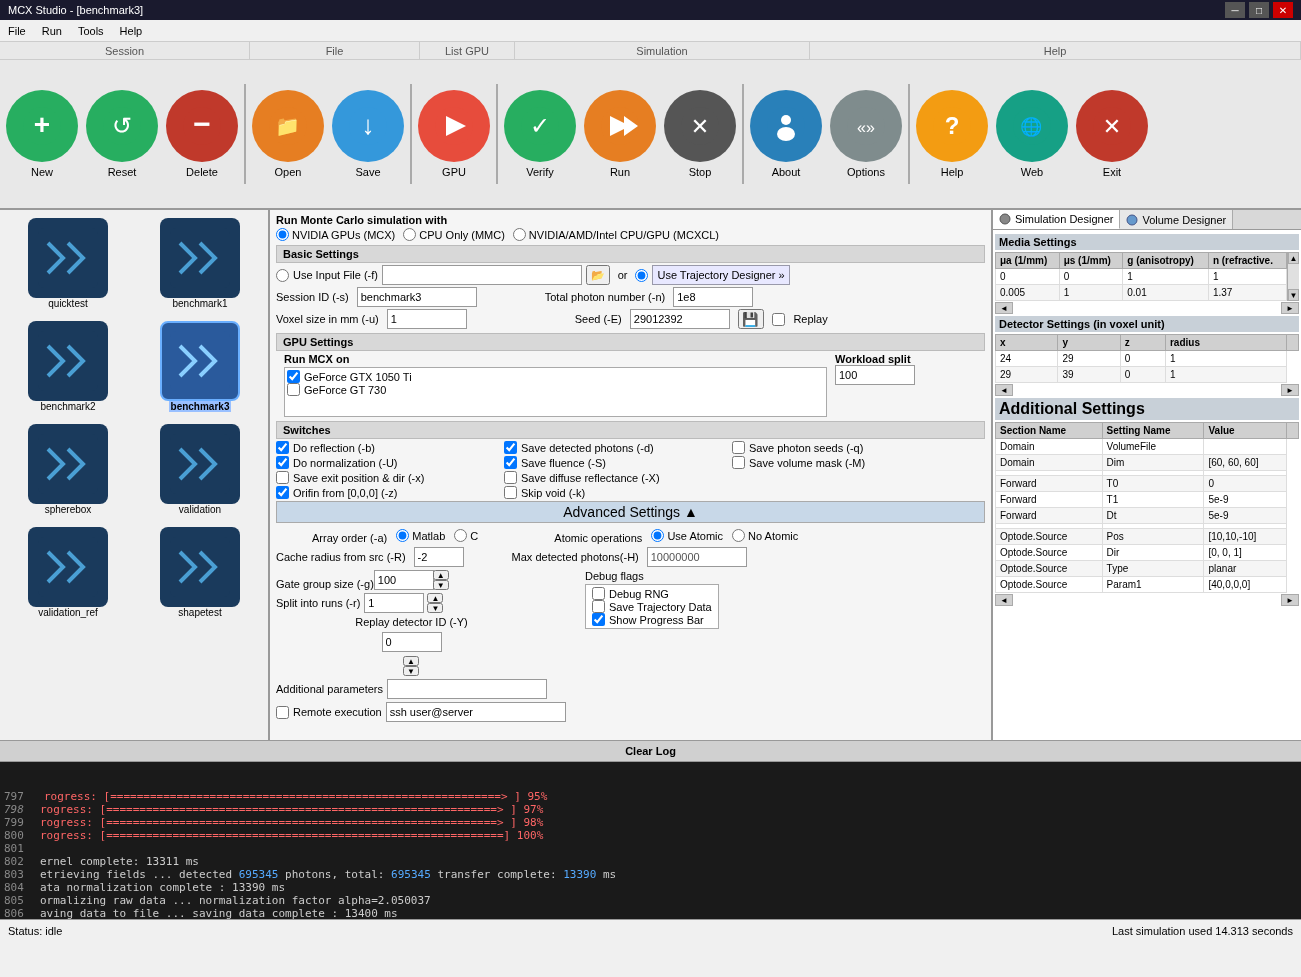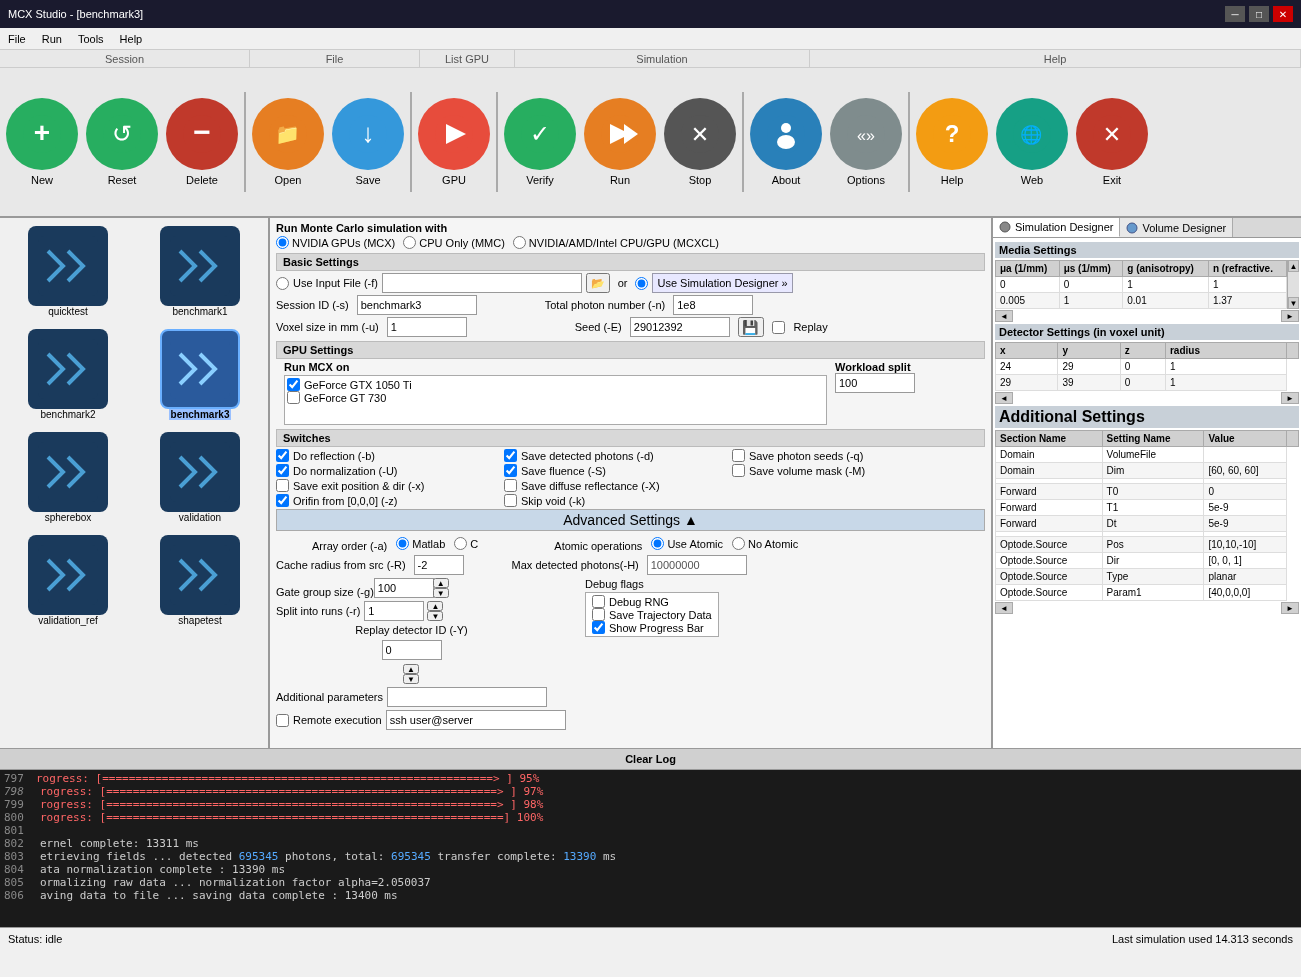--- a/index.html
+++ b/index.html
@@ -1,19 +1,19 @@
 <!DOCTYPE html>
 <html><head>
   <meta charset="utf-8">
   <style>
     * { box-sizing: border-box; margin: 0; padding: 0; }
     body { font-family: 'Segoe UI', Arial, sans-serif; font-size: 11px; background: #f0f0f0; width: 1301px; height: 977px; overflow: hidden; }
     
     
-    #titlebar { background: #1a1a2e; color: white; height: 28px; display: flex; align-items: center; padding: 0 8px; justify-content: space-between; }
+    #titlebar { background: #1a1a2e; color: white; height: 20px; display: flex; align-items: center; padding: 0 8px; justify-content: space-between; }
     #titlebar .win-controls { display: flex; gap: 4px; }
     #titlebar .win-btn { width: 20px; height: 16px; background: #555; border: none; color: white; font-size: 10px; cursor: pointer; display: flex; align-items: center; justify-content: center; }
     #titlebar .win-btn.close { background: #c00; }
     
     
     #menubar { background: #f0f0f0; height: 22px; display: flex; align-items: center; border-bottom: 1px solid #ccc; }
     #menubar span { padding: 2px 8px; font-size: 11px; cursor: pointer; }
     
     
     #toolbar { background: #e8e8e8; height: 168px; display: flex; align-items: center; border-bottom: 2px solid #999; padding: 4px 8px; gap: 4px; }
@@ -360,21 +360,21 @@
     </div>
 
     <div style="display:flex; align-items:center; gap:4px; margin:2px 0;">
       <input type="radio" name="input_src" style="">
       <span>Use Input File (-f)</span>
       <input type="text" style="width: 200px;">
       <button style="height:20px; padding:0 3px; font-size:11px;">📂</button>
       <span style="margin:0 4px;">or</span>
       <input type="radio" name="input_src" checked="" style="">
       <button style="height:20px; font-size:11px; padding:0 4px; background:#e8e8ff; border:1px solid #99a;">
-        <span>Use Simulation Designer »</span>
+        <span>Use Trajectory Designer »</span>
       </button>
     </div>
 
     <div style="display:flex; align-items:center; gap:8px; margin:2px 0;">
       <span>Session ID (-s)</span>
       <input type="text" style="width: 120px;" value="benchmark3">
       <span style="margin-left:60px;">Total photon number (-n)</span>
       <input type="text" style="width: 80px;" value="1e8">
     </div>
 
@@ -729,21 +729,21 @@
       </div>
     </div>
   </div>
 </div>
 
 <div id="log-header" style="background:#d0d0d0; text-align:center; height:22px; display:flex; align-items:center; justify-content:center; border-top:1px solid #999; border-bottom:1px solid #999; font-weight:bold; cursor:pointer; font-size:11px;">
   <span>Clear Log</span>
 </div>
 
 <div id="log-area" style="background:#1a1a1a; color:#ccc; font-family:monospace; font-size:11px; height:157px; overflow-y:auto; padding:2px 4px;">
-  <div style="display:flex; gap:0;">
+  <div style="display:flex; gap:8px;margin-top:26px;">
     <span style="color:#888; min-width:32px;">797</span>
     <span style="color:#ff6666;">rogress: [===========================================================&gt;  ]  95%</span>
   </div>
   <div style="display:flex; gap:4px;">
     <span style="color:#888; min-width:32px;font-style:italic;">798</span>
     <span style="color:#ff6666;">rogress: [===========================================================&gt;  ]  97%</span>
   </div>
   <div style="display:flex; gap:4px;">
     <span style="color:#888; min-width:32px;">799</span>
     <span style="color:#ff6666;">rogress: [===========================================================&gt;  ]  98%</span>

